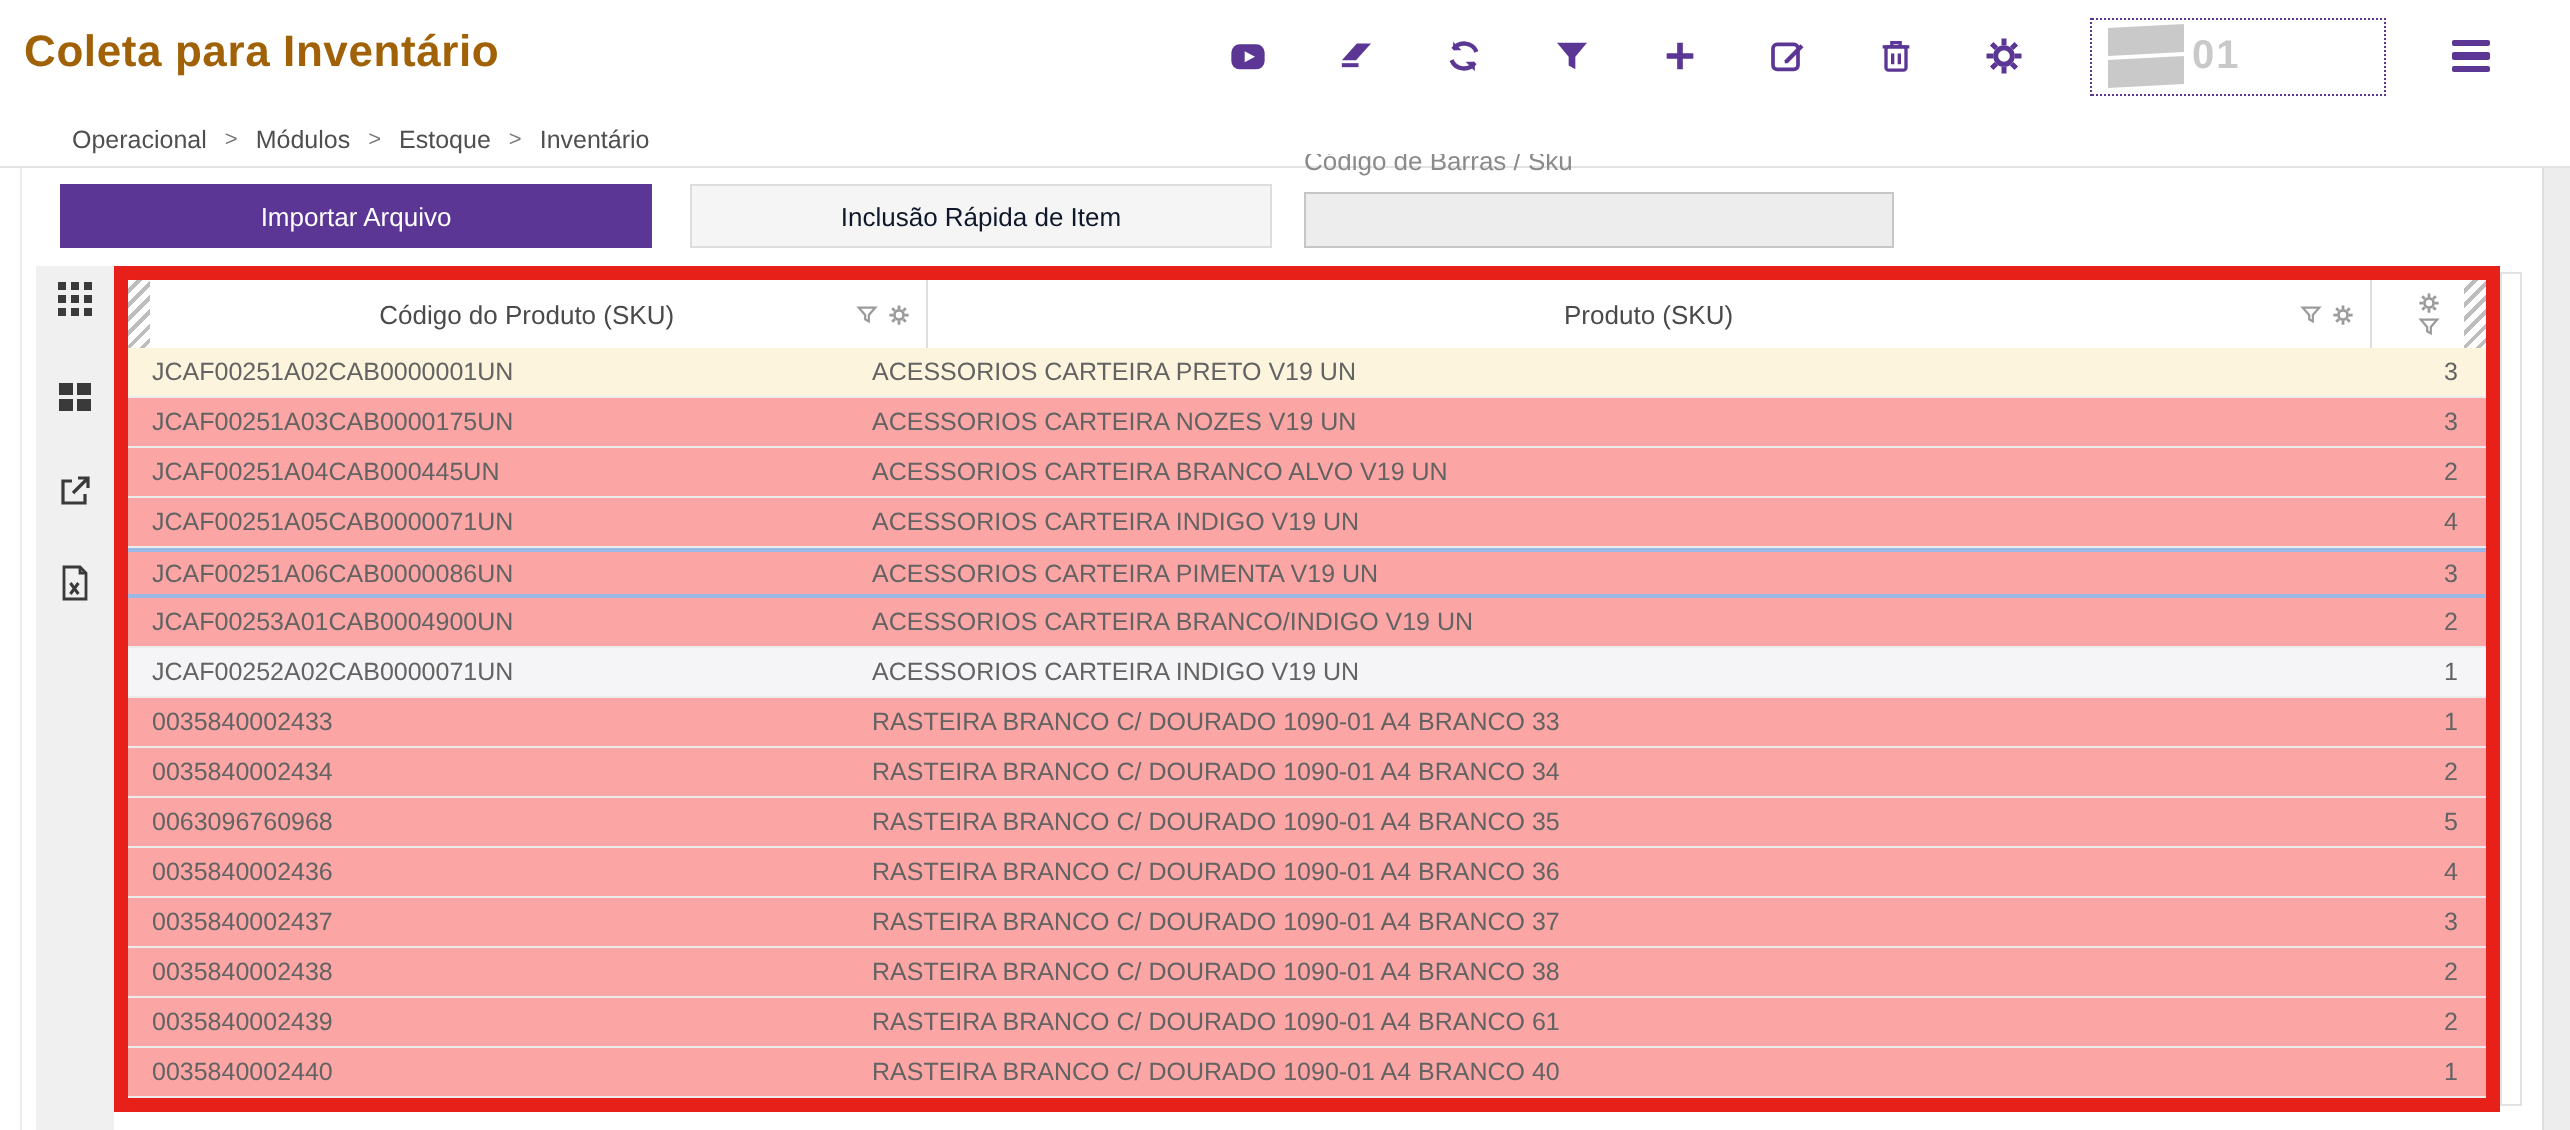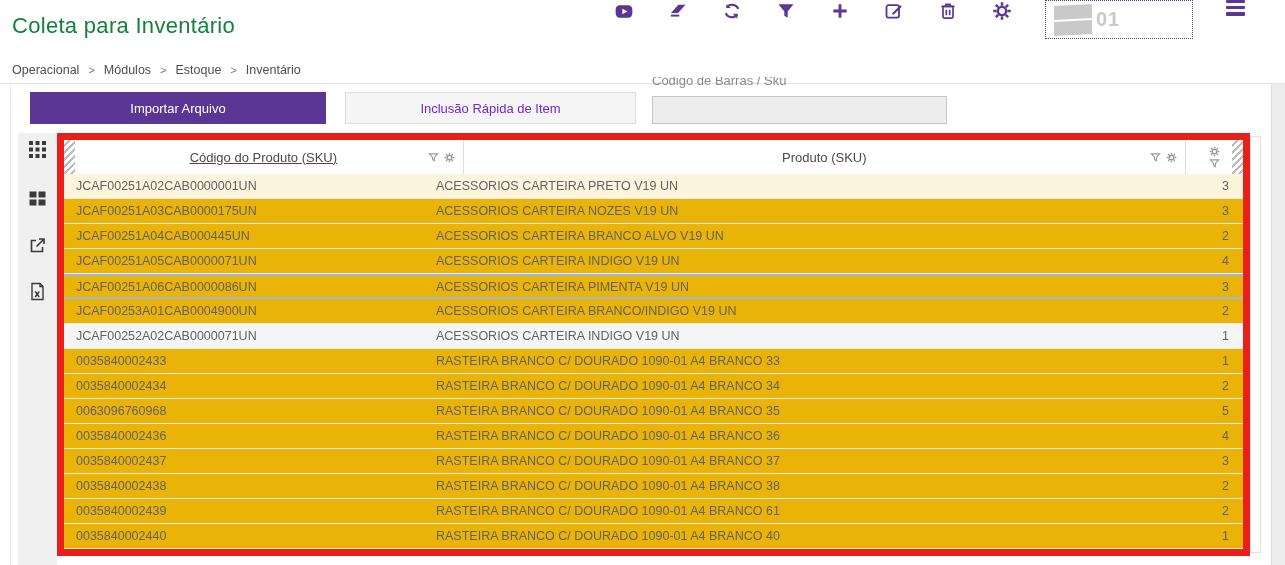--- a/index.html
+++ b/index.html
@@ -4,60 +4,60 @@
 <style>
   html,body{margin:0;padding:0;}
   body{
     width:1285px;height:565px;position:relative;overflow:hidden;
     background:#fff;font-family:"Liberation Sans",sans-serif;color:#555;
     -webkit-font-smoothing:antialiased;
   }
   .abs{position:absolute;}
   
   .topbar{left:0;top:0;width:1285px;height:56px;background:#fff;border-bottom:1px solid #e6e6e6;}
-  .page-title{left:12px;top:13px;font-size:22px;font-weight:400;color:#15803d;letter-spacing:.3px;}
-  .toolbar{right:40px;top:0;height:56px;display:flex;gap:33px;}
+  .page-title{left:12px;top:13px;font-size:22px;font-weight:700;color:#a16207;letter-spacing:.3px;}
+  .toolbar{right:40px;top:0;height:56px;display:flex;align-items:center;gap:33px;}
   .tool{width:21px;height:21px;display:flex;align-items:center;justify-content:center;cursor:pointer;}
   .tool svg{width:20px;height:20px;display:block;}
   .layout-widget{width:146px;height:37px;border:1px dotted #5b3694;position:relative;display:flex;align-items:center;}
   .lw-rects{margin-left:8px;display:flex;flex-direction:column;gap:2px;transform:skewY(-3deg);}
   .lw-rects i{display:block;width:38px;height:14px;background:#c9c9c9;}
   .lw-num{margin-left:4px;font-size:20px;font-weight:bold;color:#c9c9c9;letter-spacing:1px;}
   .hamburger{display:flex;flex-direction:column;gap:3px;cursor:pointer;}
   .hamburger i{display:block;width:19px;height:3.2px;background:#5b3694;border-radius:1px;}
   
-  .breadbar{left:0;top:56px;width:1285px;height:28px;background:#fff;border-bottom:1px solid #e3e3e3;display:flex;align-items:center;padding-left:12px;box-sizing:border-box;}
+  .breadbar{left:0;top:56px;width:1285px;height:28px;background:#fff;border-bottom:1px solid #e3e3e3;display:flex;align-items:center;padding-left:36px;box-sizing:border-box;}
   .crumb{font-size:12.5px;color:#4f4f4f;cursor:pointer;}
   .crumb-sep{font-size:11px;color:#777;margin:0 9px;}
   
   .panel-left-line{left:10px;top:84px;width:1px;height:481px;background:#ececec;}
   .btn{box-sizing:border-box;font-size:13px;display:flex;align-items:center;justify-content:center;cursor:pointer;}
   .btn-import{left:30px;top:92px;width:296px;height:32px;background:#5b3694;color:#fff;font-weight:normal;}
-  .btn-quick{left:345px;top:92px;width:291px;height:32px;background:#f5f5f5;border:1px solid #ddd;color:#6d28d9;}
+  .btn-quick{left:345px;top:92px;width:291px;height:32px;background:#f5f5f5;border:1px solid #ddd;color:#0f172a;}
   .barcode-label-clip{left:652px;top:77px;width:240px;height:13px;overflow:hidden;}
   .barcode-label-clip span{display:block;margin-top:-4px;font-size:13px;color:#8a8a8a;}
   .barcode-input{left:652px;top:96px;width:295px;height:28px;box-sizing:border-box;background:#ededed;border:1px solid #c6c6c6;outline:none;font-size:13px;padding:0 8px;color:#555;}
   
   .rail{left:18px;top:133px;width:39px;height:432px;background:#f0f0f0;}
   .rail-btn{position:absolute;left:10px;width:19px;height:19px;cursor:pointer;}
   .rail-btn svg{width:19px;height:19px;display:block;}
   
   .annotation{left:57px;top:133px;width:1193px;height:423px;box-sizing:border-box;border:7px solid #e8201a;background:#fff;}
   .thead{position:absolute;left:0;top:0;width:1179px;height:34px;display:flex;border-bottom:1px solid #d9d9d9;background:#fff;}
   .th{box-sizing:border-box;position:relative;display:flex;align-items:center;justify-content:center;font-size:13px;color:#4a4a4a;border-right:1px solid #dedede;}
-  .th-sku{width:420px;text-decoration:underline;}
+  .th-sku{width:420px;}
   .th-prod{width:759px;}
   .th-qty{width:60px;border-right:none;flex-direction:column;justify-content:center;gap:1px;}
   .th-icons{position:absolute;right:8px;top:0;height:100%;display:flex;align-items:center;gap:5px;}
   .th-icons svg,.th-qty svg{width:11px;height:11px;display:block;}
   .stripes{position:absolute;top:0;width:11px;height:34px;background:repeating-linear-gradient(135deg,#fff 0 3px,#bdbdbd 3px 5px);}
   .stripes-l{left:0;}
   .stripes-r{right:0;}
   .tbody{position:absolute;left:0;top:34px;width:1179px;text-align:right;}
-  .trow{box-sizing:border-box;display:flex;height:25px;border-bottom:1px solid #ebebeb;background:#eab308;cursor:pointer;}
+  .trow{box-sizing:border-box;display:flex;height:25px;border-bottom:1px solid #ebebeb;background:#fca5a5;cursor:pointer;}
   .trow.selected{background:#fcf4dd;}
   .trow.shaded{background:#f5f5f7;}
   .trow.drop-target{border-top:2px solid #9ab8e6;border-bottom:2px solid #9ab8e6;}
   .td{box-sizing:border-box;font-size:12.5px;color:#636363;display:flex;align-items:center;overflow:hidden;white-space:nowrap;}
   .td-sku{width:360px;padding-left:12px;}
   .td-prod{width:759px;padding-left:12px;}
   .td-qty{width:60px;justify-content:flex-end;padding-right:14px;}
   
   .grid-scroll{left:1250px;top:136px;width:11px;height:417px;background:#fff;border:1px solid #e2e2e2;box-sizing:border-box;}
   .page-scroll{left:1271px;top:84px;width:14px;height:481px;background:#ededed;border-left:1px solid #ddd;box-sizing:border-box;}

